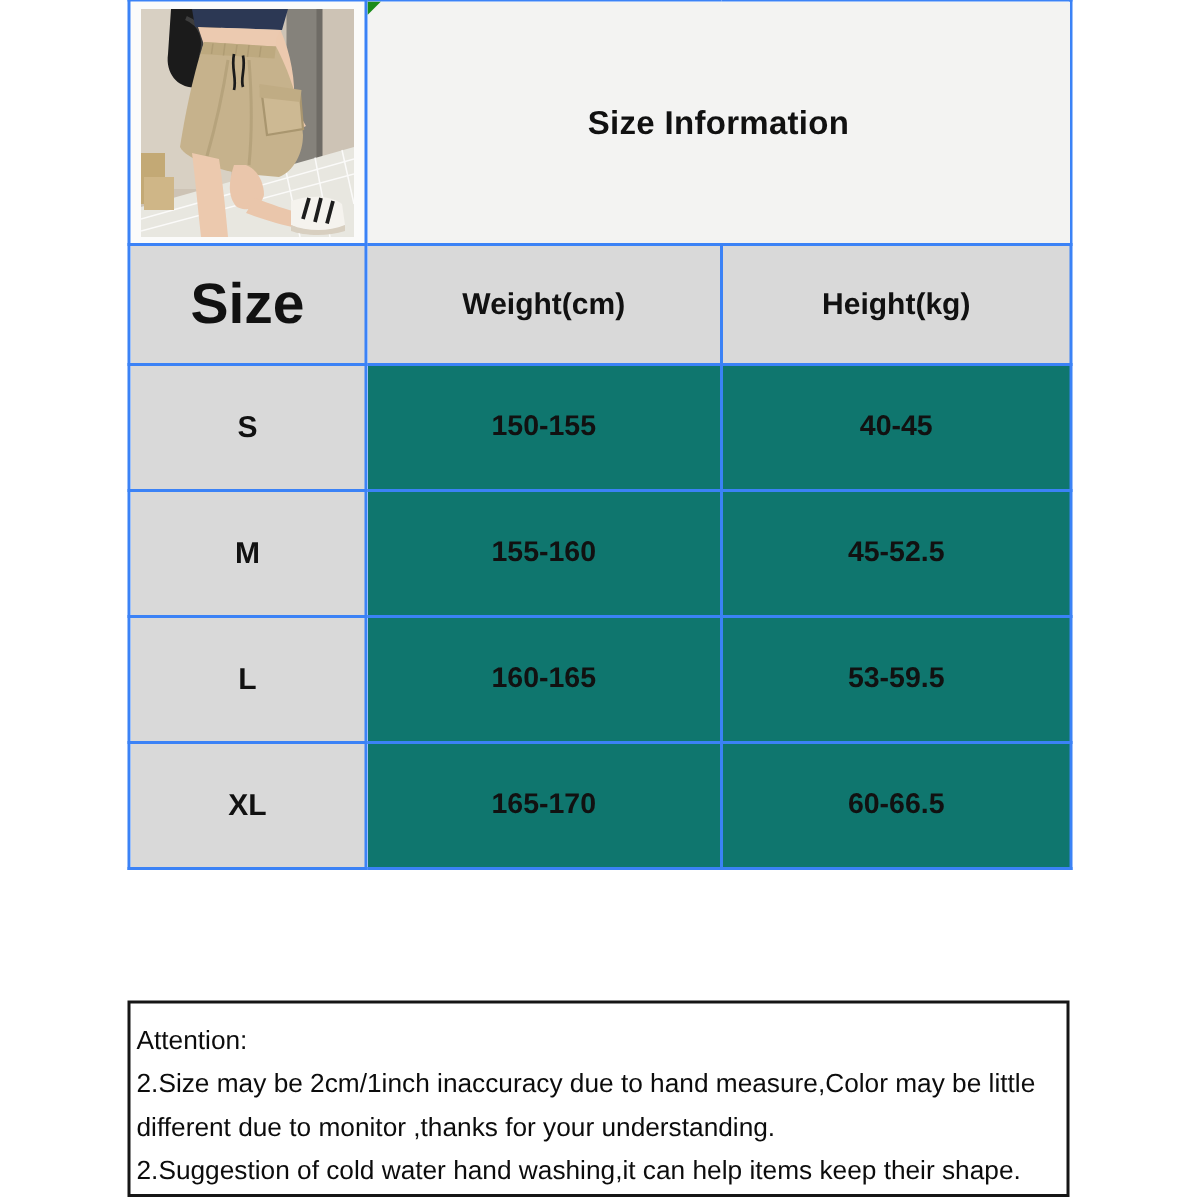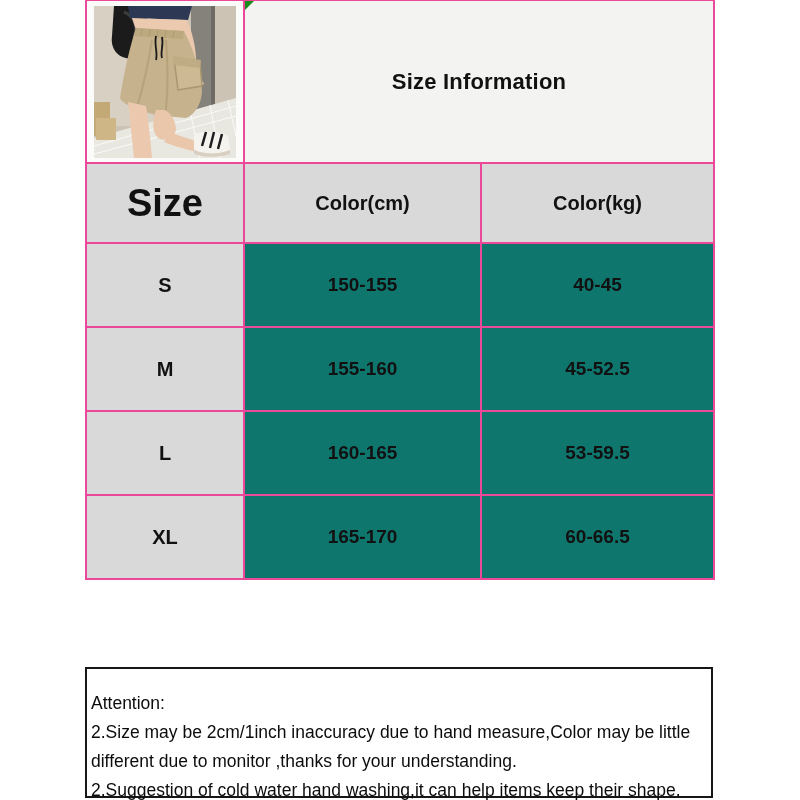--- a/index.html
+++ b/index.html
@@ -10,21 +10,21 @@
   }
   .sheet{position:absolute;left:0;top:0;width:800px;height:800px;background:#fff;}
 
   
   table.size-table{
     position:absolute;left:85px;top:-1px;
     border-collapse:collapse;table-layout:fixed;
     width:628px;
   }
   table.size-table td{
-    border:2px solid #ec4899;
+    border:2px solid #3b82f6;
     text-align:center;vertical-align:middle;
     padding:0;overflow:hidden;
   }
   td.photo-cell{width:158px;height:161px;background:#fbfbfa;}
   td.title-cell{background:#f3f3f2;position:relative;}
   .title-text{font-size:22px;font-weight:bold;letter-spacing:0.2px;}
   .corner-marker{
     position:absolute;left:0;top:0;width:0;height:0;
     border-top:9px solid #1a8c1a;border-right:9px solid transparent;
   }
@@ -37,21 +37,21 @@
   tr.data-row.last td{height:86px;}
   col.c1{width:158px;}col.c2{width:237px;}col.c3{width:233px;}
 
   
   .photo-frame{width:142px;height:152px;margin:0 auto;display:block;}
 
   
   .attention-box{
     position:absolute;left:85px;top:667px;width:628px;height:131px;
     box-sizing:border-box;border:2px solid #161616;background:#fff;
-    padding:20px 4px 0 4px;
+    padding:10px 4px 0 4px;
     font-size:17.5px;line-height:29px;color:#0c0c0c;
   }
   .attention-box div{white-space:nowrap;}
 </style>
 </head>
 <body>
 
 <div class="sheet">
 
   <table class="size-table">
@@ -127,22 +127,22 @@
         </svg>
       </td>
       <td class="title-cell" colspan="2">
         <span class="corner-marker"></span>
         <span class="title-text">Size Information</span>
       </td>
     </tr>
 
     <tr class="header-row">
       <td class="size-head">Size</td>
-      <td class="col-head">Color(cm)</td>
-      <td class="col-head">Color(kg)</td>
+      <td class="col-head">Weight(cm)</td>
+      <td class="col-head">Height(kg)</td>
     </tr>
 
     <tr class="data-row">
       <td class="size-col">S</td>
       <td class="val-col">150-155</td>
       <td class="val-col">40-45</td>
     </tr>
     <tr class="data-row">
       <td class="size-col">M</td>
       <td class="val-col">155-160</td>

